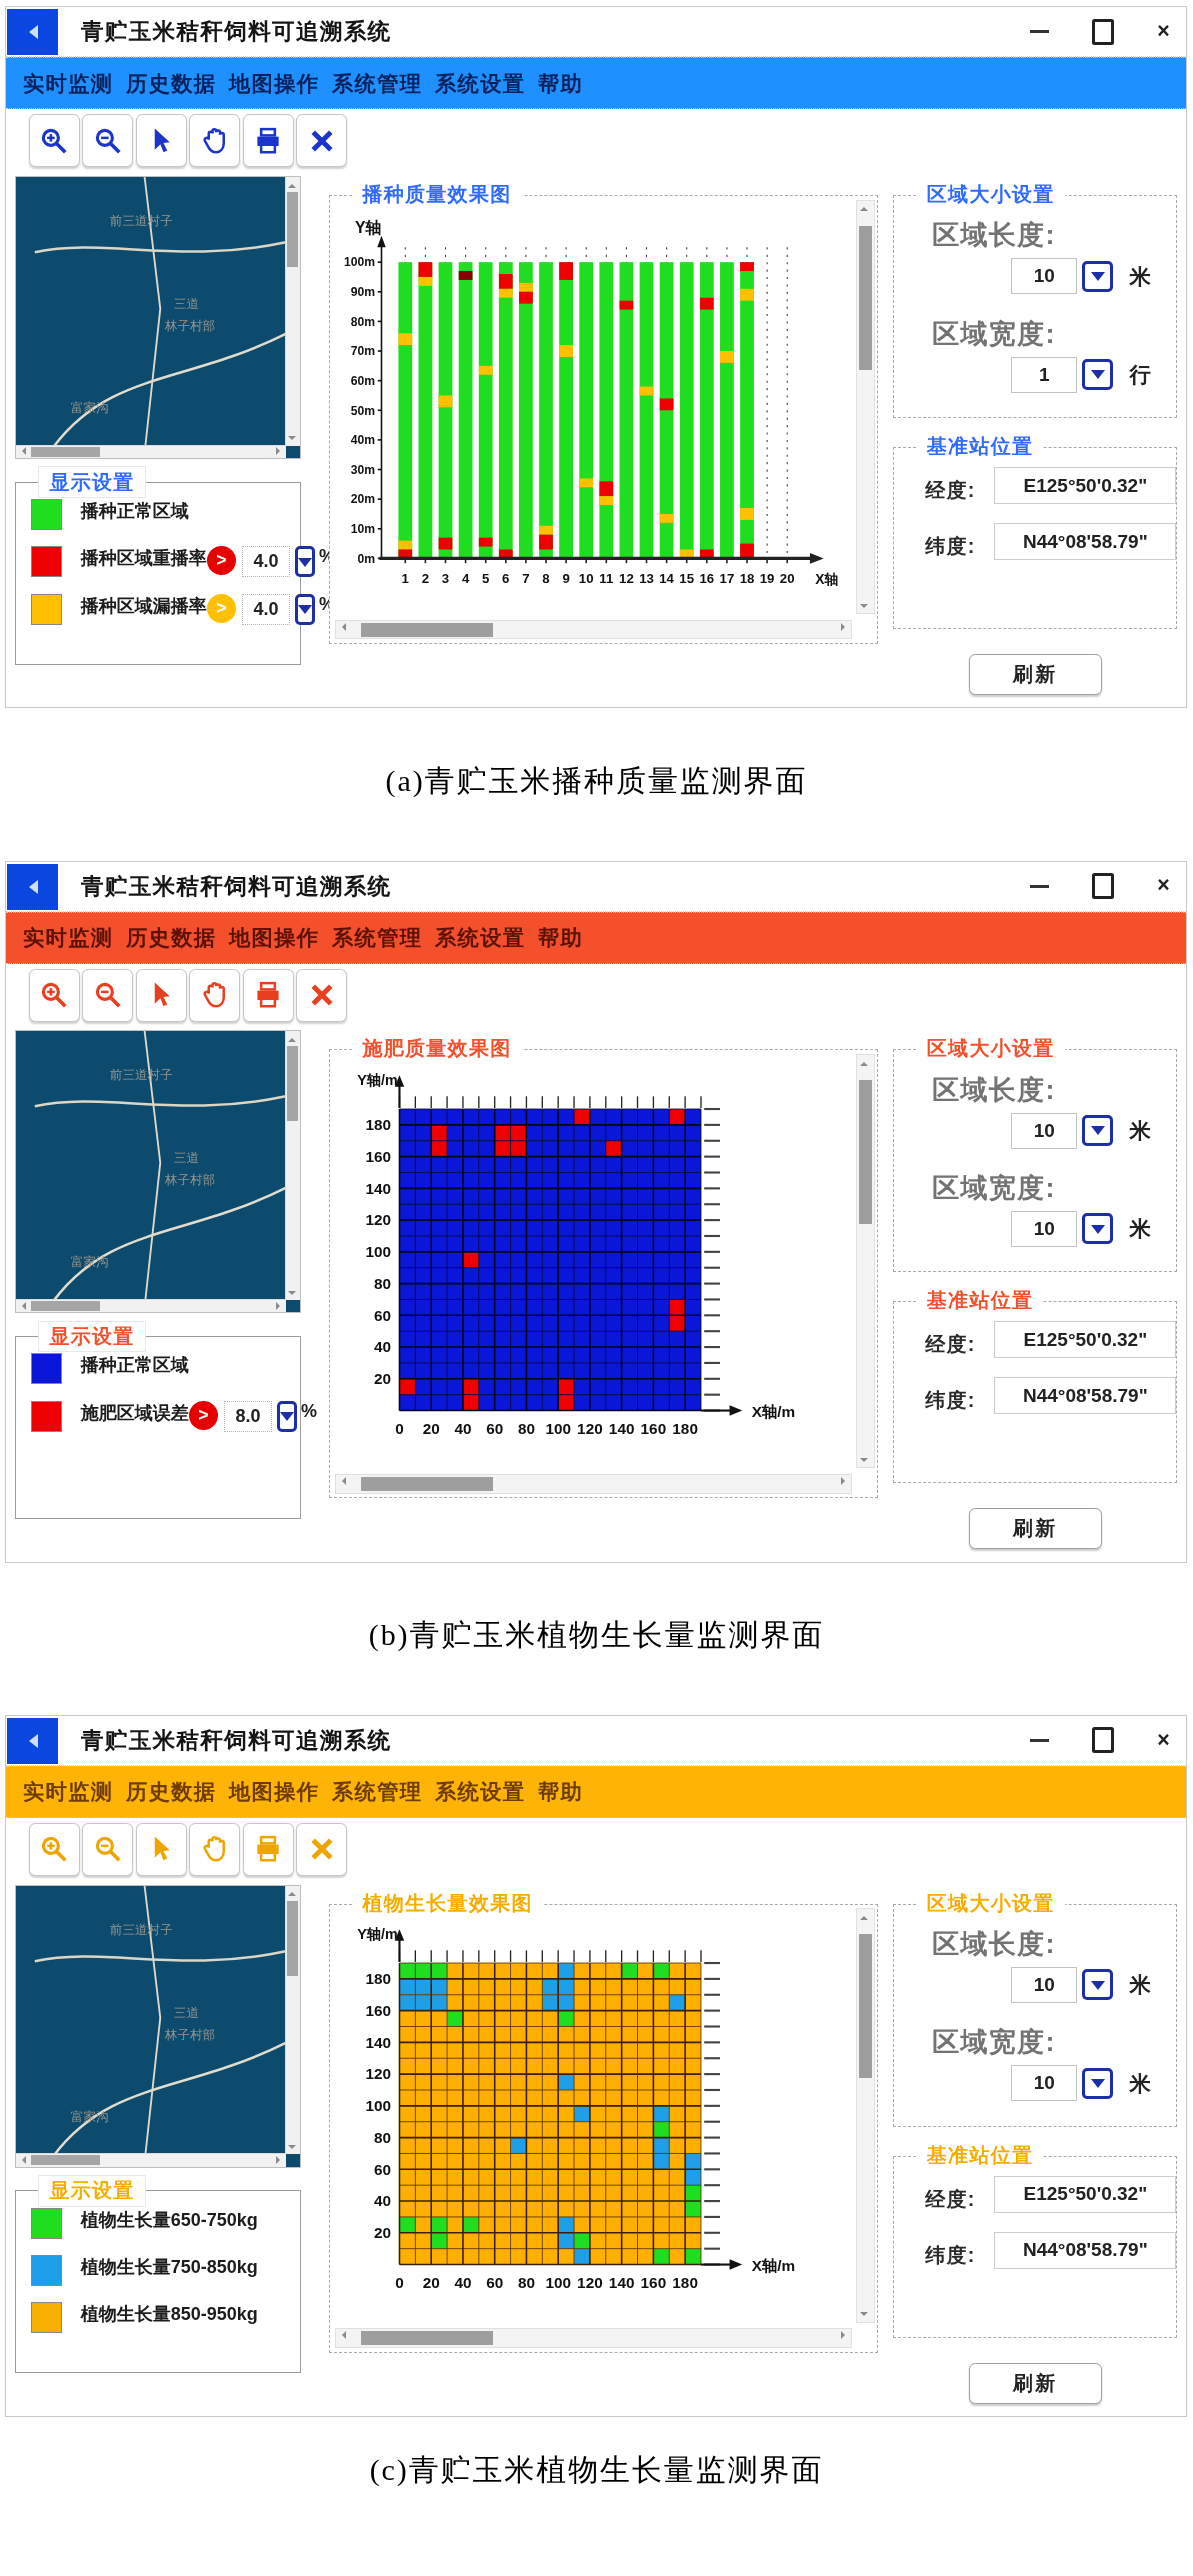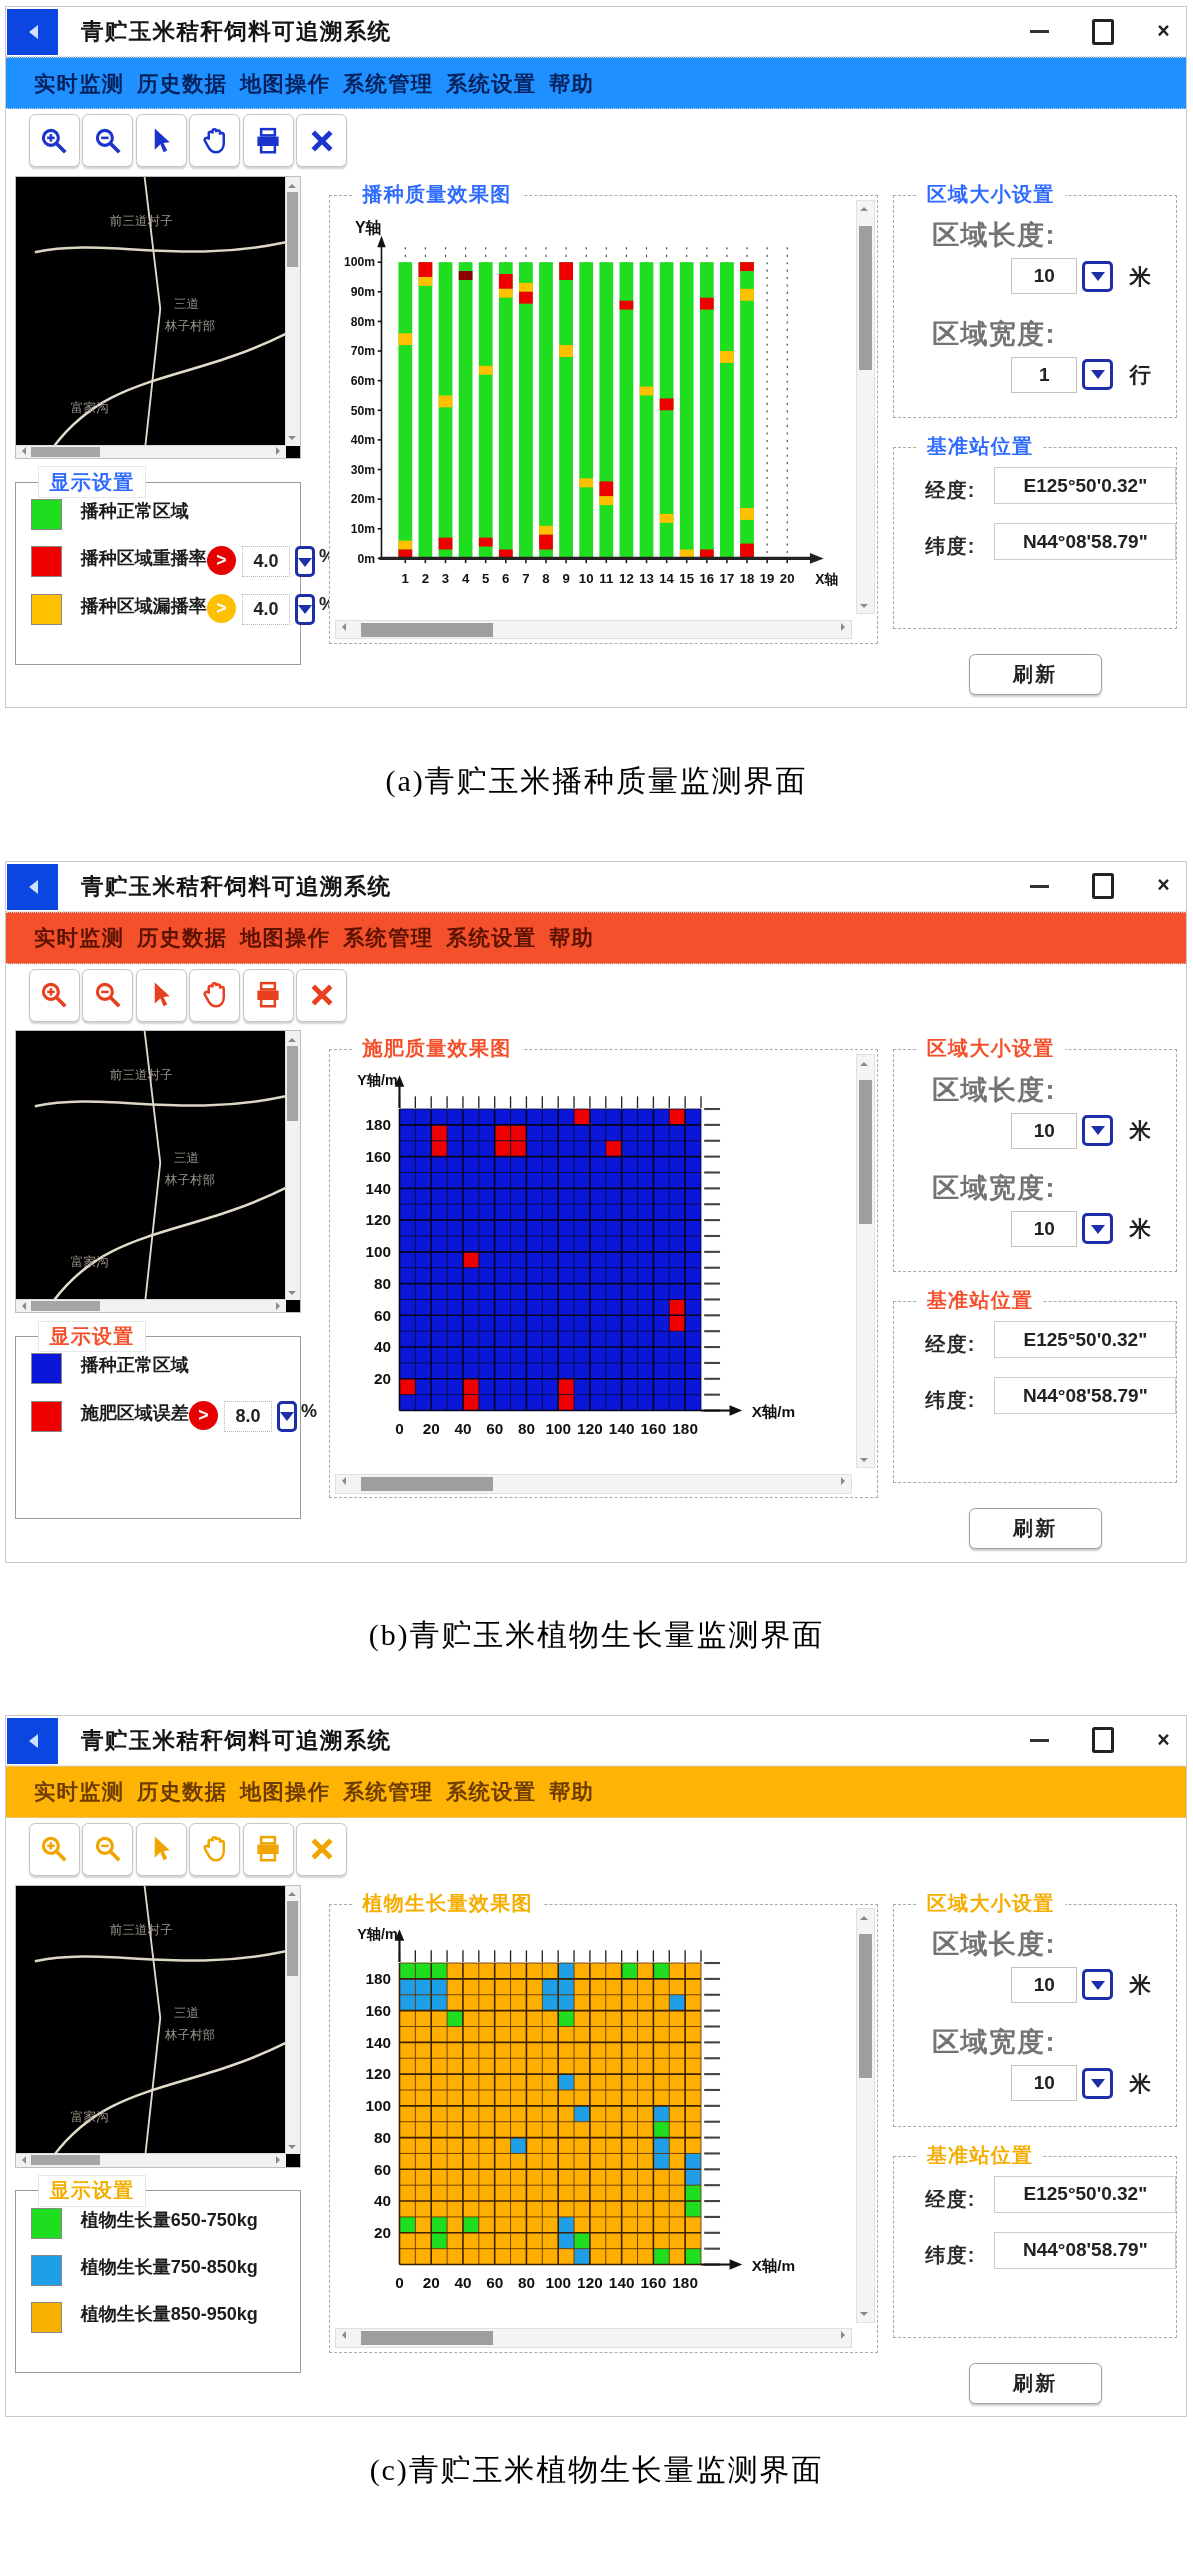--- a/index.html
+++ b/index.html
@@ -9,30 +9,30 @@
   .titlebar{height:49px;display:flex;align-items:center;border-bottom:1.3px dotted #d5d5d5;position:relative;}
   .backbox{width:51px;height:46px;background:#0B46E0;display:flex;align-items:center;justify-content:center;margin:1.3px 0 0 1.3px;}
   .backarrow{width:0;height:0;border:7px solid transparent;border-right:9.4px solid #cfe0ff;margin-right:5px;}
   .wintitle{font-size:22.6px;font-weight:700;color:#151515;margin-left:22.6px;letter-spacing:1.3px;}
   .ctrls{position:absolute;right:16.3px;top:0;height:49px;display:flex;align-items:center;gap:43px;}
   .ctrl-min{width:19px;height:3.1px;background:#333;}
   .ctrl-max{width:16.3px;height:20px;border:3.1px solid #222;border-radius:2.5px;}
   .ctrl-close{font-size:21.3px;color:#222;font-weight:700;line-height:1;}
   
   .subtitle{height:46px;display:flex;align-items:center;padding-left:28px;font-size:21.3px;font-weight:600;color:#1d1d1d;border-bottom:1.3px dotted #e0e0e0;letter-spacing:1.3px;}
-  .menubar{height:50px;background:var(--menu_bg,#1E90FF);display:flex;align-items:center;padding-left:28px;border-top:1.3px dotted #cfcfcf;border-bottom:1.3px dotted #cfcfcf;}
+  .menubar{height:50px;background:var(--menu_bg,#1E90FF);display:flex;align-items:center;padding-left:17px;border-top:1.3px dotted #cfcfcf;border-bottom:1.3px dotted #cfcfcf;}
   .menubar .mi{font-size:21.3px;font-weight:700;color:var(--menu_fg,#06215C);margin-right:12.6px;letter-spacing:1.3px;}
   
   .toolbar{height:63px;display:flex;align-items:center;gap:2.5px;padding-left:22.6px;}
   .tbtn{width:49px;height:51px;background:#fff;border:1.3px solid #c6c6c6;border-radius:6.3px;box-shadow:0 1.9px 1.9px rgba(0,0,0,0.18);display:flex;align-items:center;justify-content:center;color:var(--icon,#1A34CC);}
   .tbtn svg{width:30px;height:30px;}
   
   .content{display:flex;padding:3.8px 8.8px 0 8.8px;}
   .leftcol{width:295px;flex:0 0 auto;}
-  .mapbox{position:relative;width:284px;height:281px;border:1.3px solid #bfbfbf;background:#000000;overflow:hidden;}
+  .mapbox{position:relative;width:284px;height:281px;border:1.3px solid #bfbfbf;background:#0c4a6e;overflow:hidden;}
   .maplabel{position:absolute;font-size:12.6px;color:#9a958a;white-space:nowrap;}
   .sb-v{position:absolute;top:0;right:0;bottom:12.6px;width:14px;background:#f1f1f1;border-left:0.6px solid #dcdcdc;}
   .sb-v .thumb{position:absolute;top:15px;left:1.3px;width:11.3px;height:75px;background:#a5a5a5;}
   .sb-h{position:absolute;left:0;right:14px;bottom:0;height:12.6px;background:#f1f1f1;border-top:0.6px solid #dcdcdc;}
   .sb-h .thumb{position:absolute;left:15px;top:1.3px;width:69px;height:10px;background:#a5a5a5;}
   .arr{position:absolute;width:0;height:0;border:4.4px solid transparent;}
   .arr.up{border-bottom-color:#8a8a8a;left:2.5px;top:2.5px;}
   .arr.dn{border-top-color:#8a8a8a;left:2.5px;bottom:1.3px;}
   .arr.lf{border-right-color:#8a8a8a;left:1.9px;top:1.9px;}
   .arr.rt{border-left-color:#8a8a8a;right:1.9px;top:1.9px;}

